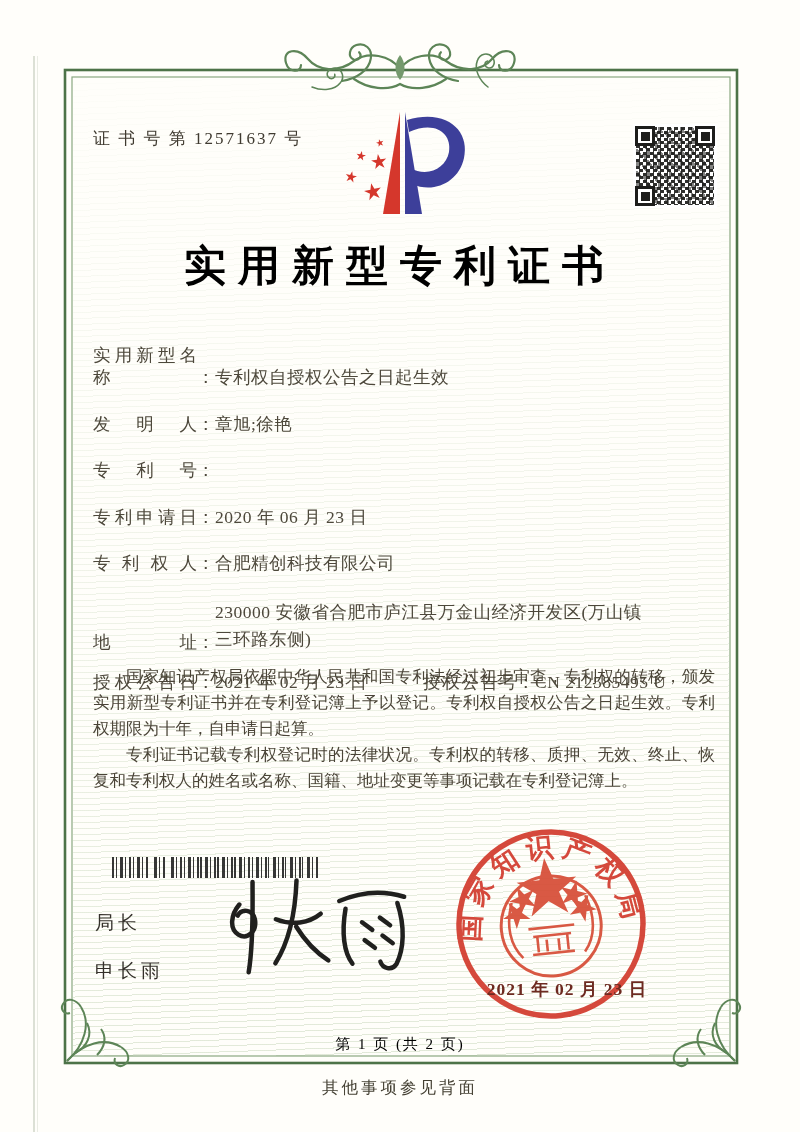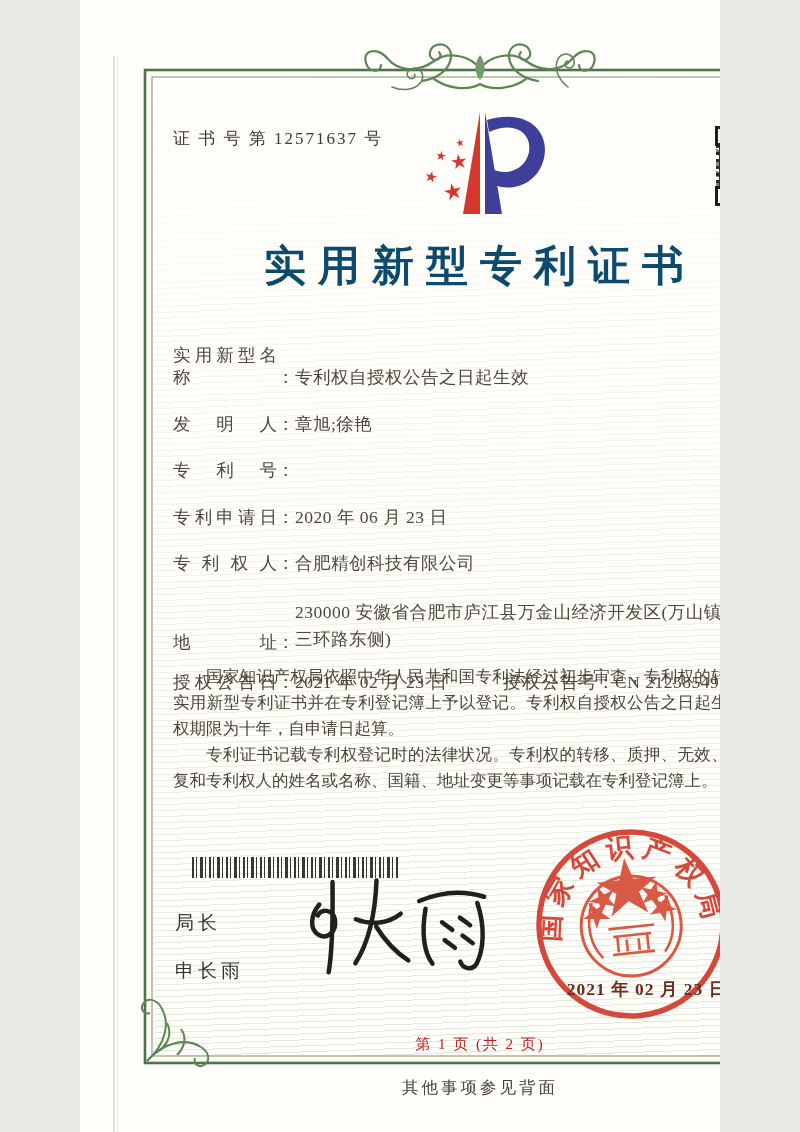--- a/index.html
+++ b/index.html
@@ -1,17 +1,17 @@
 <!DOCTYPE html>
 <html><head>
 <meta charset="utf-8">
 <style>
   html,body{margin:0;padding:0;background:#e8e8e4;}
   .page{
-    position:relative;width:640px;height:1132px;margin:0 auto;
+    position:relative;width:800px;height:1132px;margin:0 auto;
     background:#fffefa;overflow:hidden;
     font-family:"Liberation Serif","DejaVu Serif",serif;
     color:#4a453a;
   }
   .scan-edge{position:absolute;left:33px;top:56px;width:2px;height:1076px;
     background:rgba(140,155,130,0.30);}
   .scan-edge2{position:absolute;left:37px;top:56px;width:1px;height:1076px;
     background:rgba(140,155,130,0.18);}
   
   .pattern{
@@ -29,21 +29,21 @@
       repeating-conic-gradient(#1d1d1b 0% 25%,rgba(255,255,255,0) 0% 50%);
     background-size:7px 7px;opacity:.92;}
   .qr-inner2{position:absolute;inset:3px;
     background:repeating-conic-gradient(rgba(255,255,255,0) 0% 25%,#1d1d1b 0% 40%,rgba(255,255,255,0) 0% 50%);
     background-size:11px 11px;opacity:.55;}
   .finder{position:absolute;width:14px;height:14px;border:3.5px solid #1d1d1b;background:#fff;}
   .finder::after{content:"";position:absolute;inset:2.5px;background:#1d1d1b;}
   .f-tl{left:2px;top:2px;} .f-tr{right:2px;top:2px;} .f-bl{left:2px;bottom:2px;}
   .title{
     position:absolute;left:0;top:238px;width:800px;text-align:center;
-    font-size:42px;font-weight:bold;letter-spacing:12px;color:#0c4a6e;
+    font-size:42px;font-weight:bold;letter-spacing:12px;color:#000000;
   }
   .fields{position:absolute;left:93px;top:344px;width:625px;font-size:17.5px;color:#4d483b;}
   .frow{display:flex;align-items:flex-end;margin-bottom:24.5px;line-height:22px;}
   .flabel{flex:0 0 104px;text-align:justify;text-align-last:justify;}
   .fcolon{flex:0 0 18px;}
   .fvalue{flex:1 1 auto;letter-spacing:0.5px;}
   .frow-addr .fvalue{max-width:440px;line-height:27px;}
   .frow-addr{margin-bottom:18px;}
   .grant-group{display:flex;}
   .g1{flex:0 0 330px;display:flex;}
@@ -60,21 +60,21 @@
       #1c1c1c 13px 14px,rgba(0,0,0,0) 14px 17px);}
   .signer-title{position:absolute;left:95px;top:910px;font-size:19px;letter-spacing:4px;
     color:#34302a;font-family:"Liberation Sans","DejaVu Sans",sans-serif;}
   .signer-name{position:absolute;left:95px;top:946px;font-size:19px;letter-spacing:4px;
     color:#34302a;font-family:"Liberation Sans","DejaVu Sans",sans-serif;margin-top:12px;}
   .signature{position:absolute;left:212px;top:868px;}
   .seal{position:absolute;left:448px;top:823px;}
   .seal-date{position:absolute;left:472px;top:977px;width:190px;text-align:center;
     font-size:17.5px;letter-spacing:1px;color:#6d2a20;font-weight:bold;}
   .page-info{position:absolute;left:0;top:1035px;width:800px;text-align:center;
-    font-size:15px;letter-spacing:2px;color:#b91c1c;}
+    font-size:15px;letter-spacing:2px;color:#000000;}
   .back-note{position:absolute;left:0;top:1077px;width:800px;text-align:center;
     font-size:16.5px;letter-spacing:3px;color:#444033;}
 </style>
 </head>
 <body>
 
 <div class="page">
 
   <div class="scan-edge"></div>
   <div class="scan-edge2"></div>

